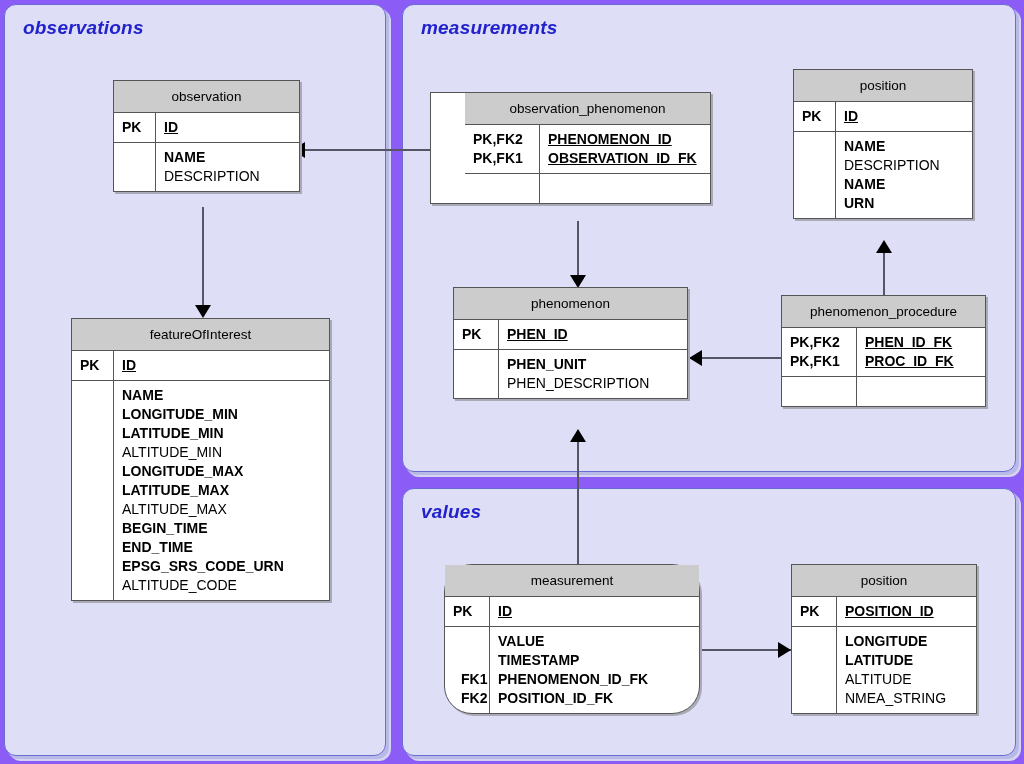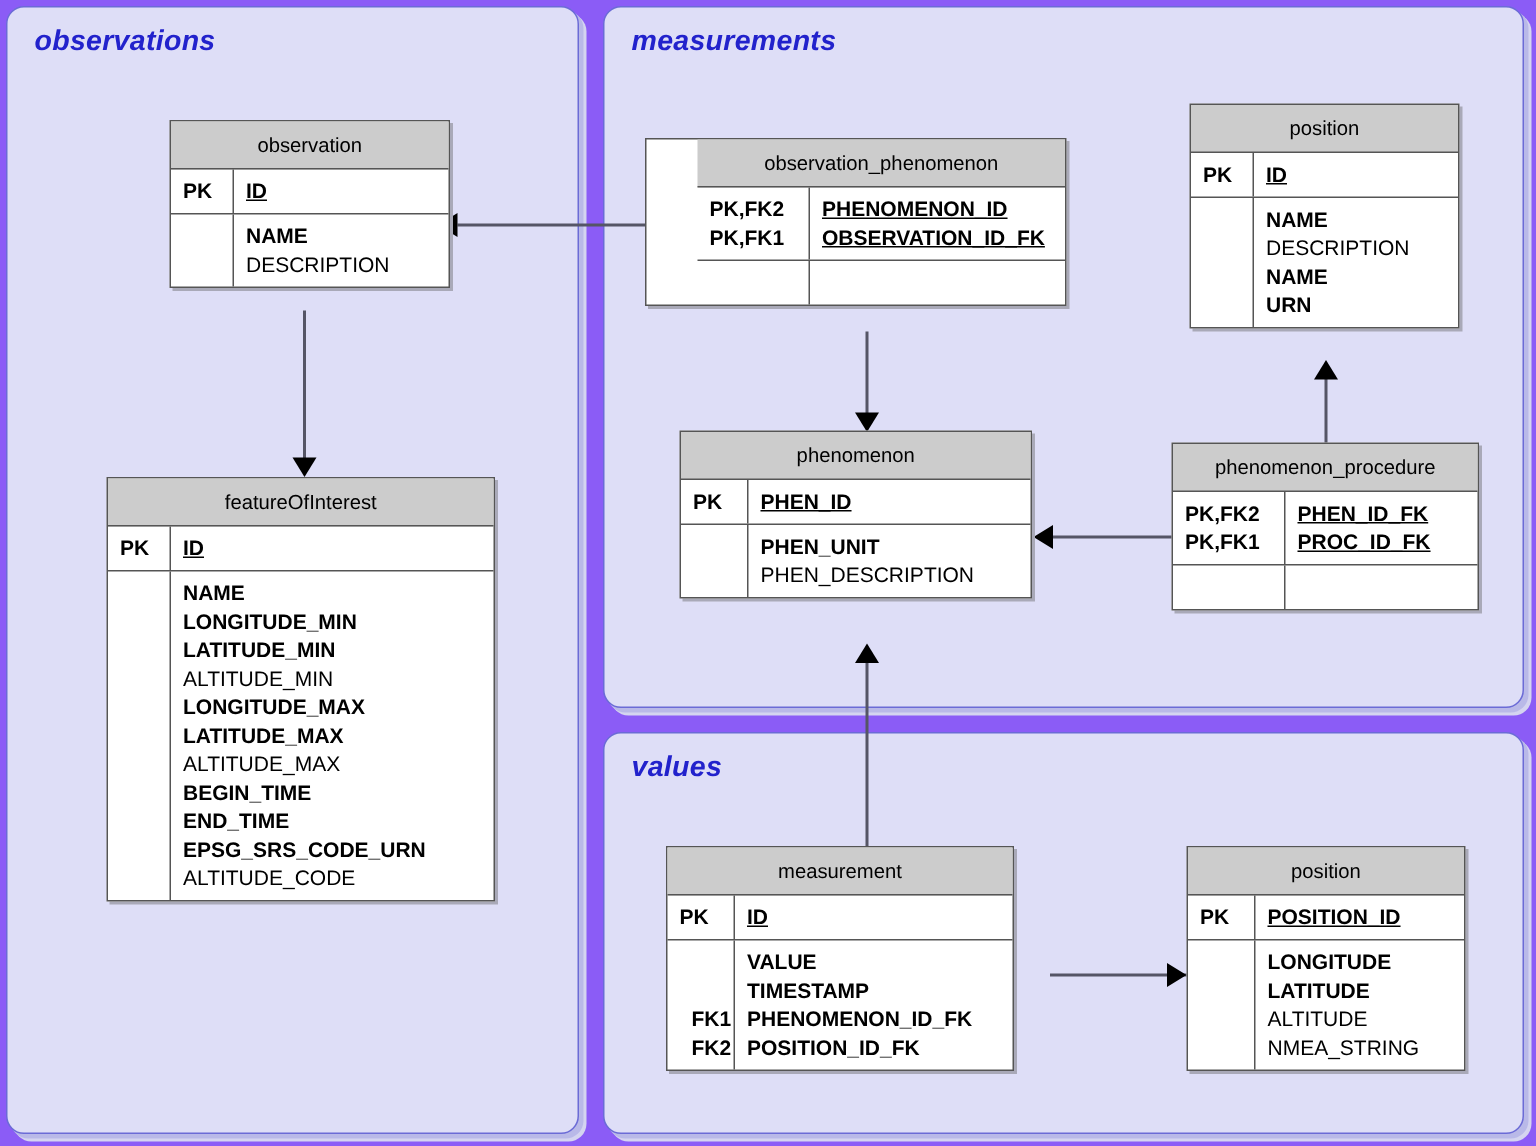--- a/index.html
+++ b/index.html
@@ -293,21 +293,21 @@
       </div>
     </div>
     <div class="ent-section last">
       <div class="ent-keycol" style="width:75px;">
         <div class="spacer"></div>
       </div>
       <div class="ent-attrcol"></div>
     </div>
   </div>
 
-  <div class="entity" style="left:444px; top:564px; width:232px;">
+  <div class="entity" style="left:444px; top:564px; width:256px;border-radius:28px;">
     <div class="ent-header" style="height:32px;">measurement</div>
     <div class="ent-section">
       <div class="ent-keycol" style="width:45px;">
         <div class="keyline">PK</div>
       </div>
       <div class="ent-attrcol">
         <div class="attrline pk">ID</div>
       </div>
     </div>
     <div class="ent-section last">

